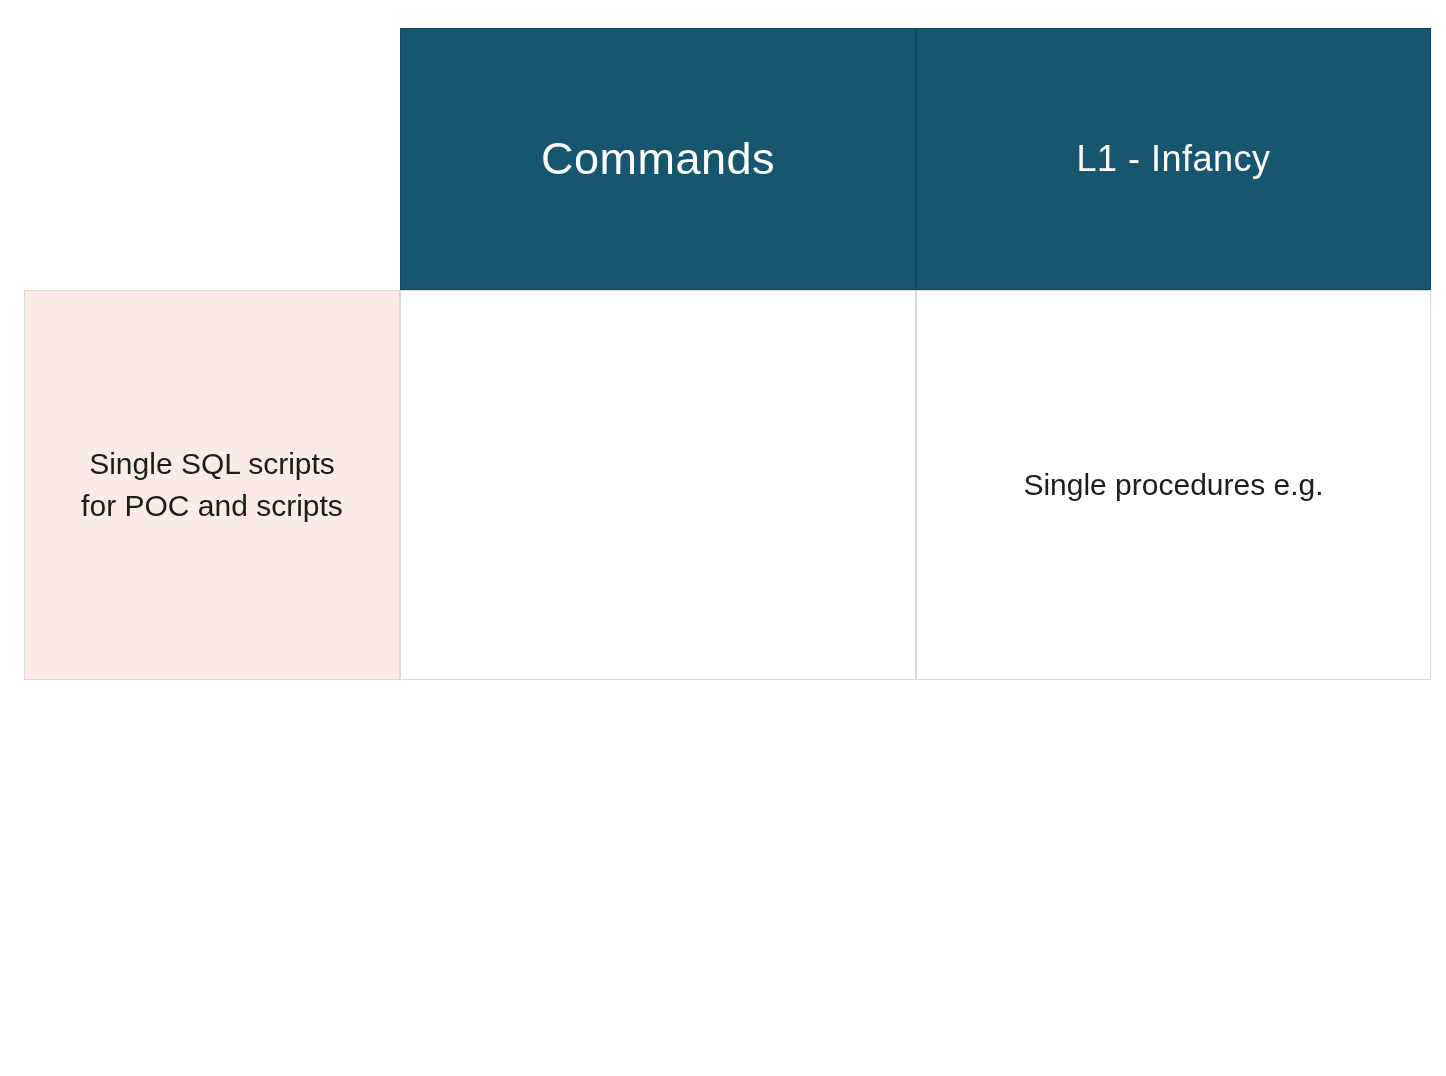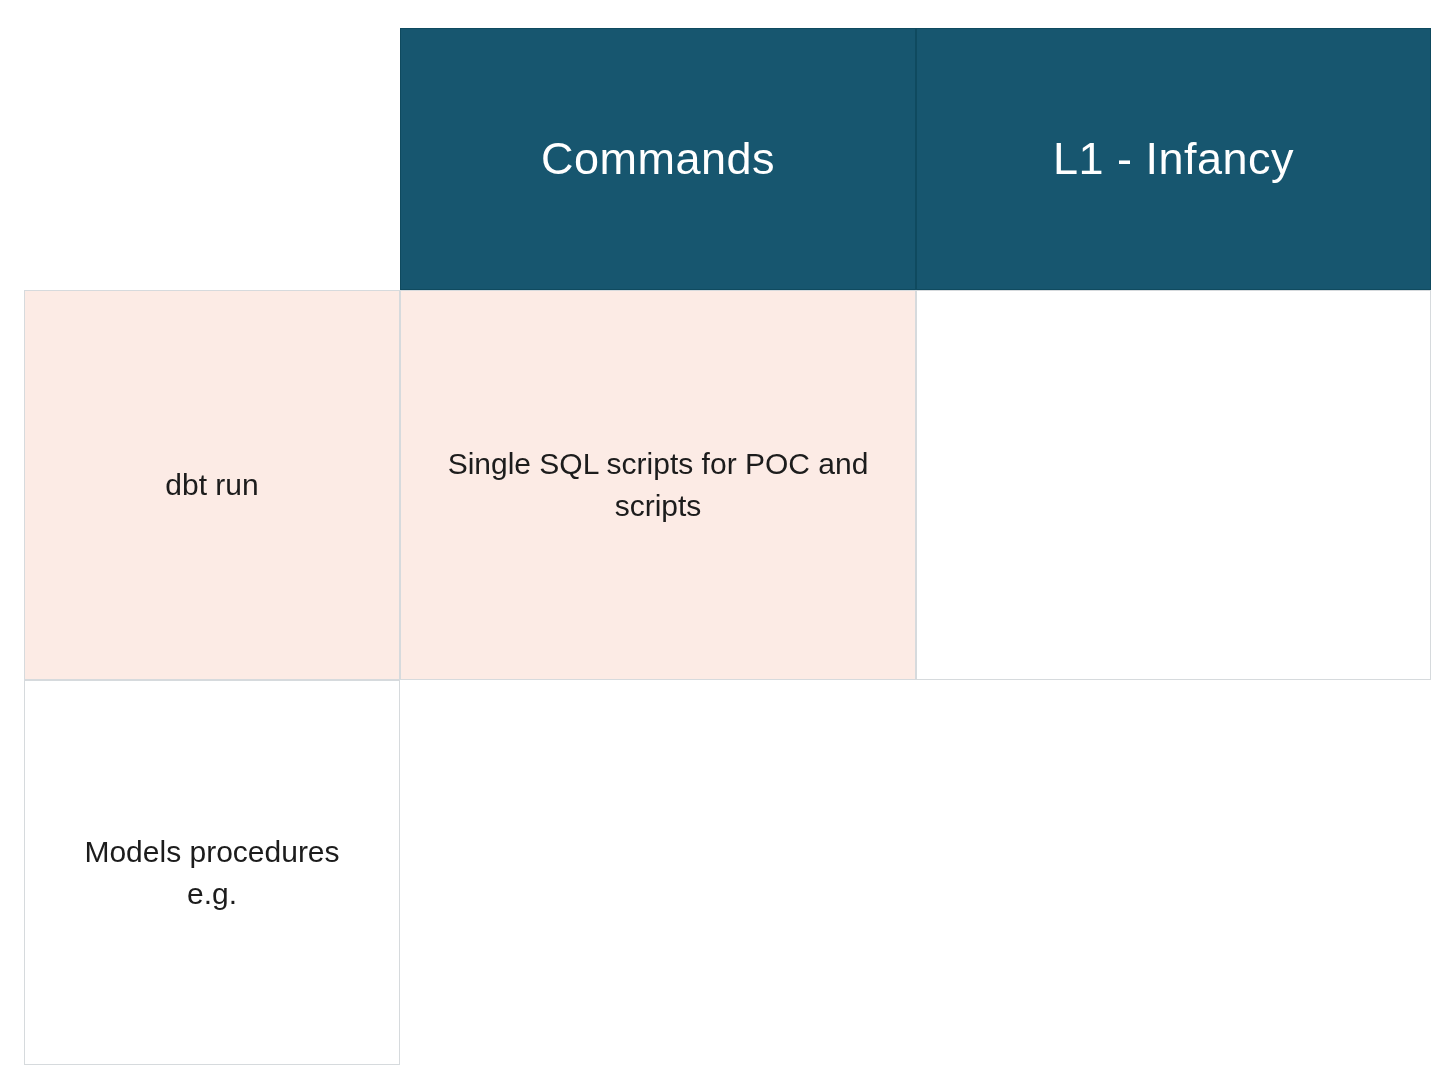--- a/index.html
+++ b/index.html
@@ -40,21 +40,21 @@
     border: none;
   }
 
   .teal {
     background: var(--teal, #17566F);
     color: var(--header-text, #FFFFFF);
     border: 1px solid var(--teal-border, #0F4A5F);
   }
 
   .col-header { font-size: 45px; font-weight: 400; letter-spacing: 0.5px; }
-  .row-header { font-size: 45px; font-weight: 400; letter-spacing: 0.5px; padding: 0 20px; }
+  .row-header { font-size: 36px; font-weight: 400; letter-spacing: 0.5px; padding: 0 20px; }
 
   .body-cell {
     border: 1px solid var(--grid-line, #D6DADD);
     font-size: 30px;
     color: var(--body-text, #1C1C1C);
     padding: 0 45px;
     line-height: 1.4;
   }
 
   .pink  { background: var(--pink, #FCEBE5); }
@@ -70,27 +70,24 @@
 
     <div class="cell corner"></div>
     <div class="cell teal col-header">
       <span class="cell-text">Commands</span>
     </div>
 
     <div class="cell teal row-header">
       <span class="cell-text">L1 - Infancy</span>
     </div>
     <div class="cell body-cell pink">
-      <span class="cell-text">dbt run</span>
-    </div>
-    <div class="cell body-cell pink">
       <span class="cell-text">Single SQL scripts for POC and scripts</span>
     </div>
 
     <div class="cell body-cell plain">
       <span class="cell-text"></span>
     </div>
     <div class="cell body-cell plain">
-      <span class="cell-text">Models procedures e.g.</span>
+      <span class="cell-text">Single procedures e.g.</span>
     </div>
 
   </div>
 </div>
 
 </body></html>

